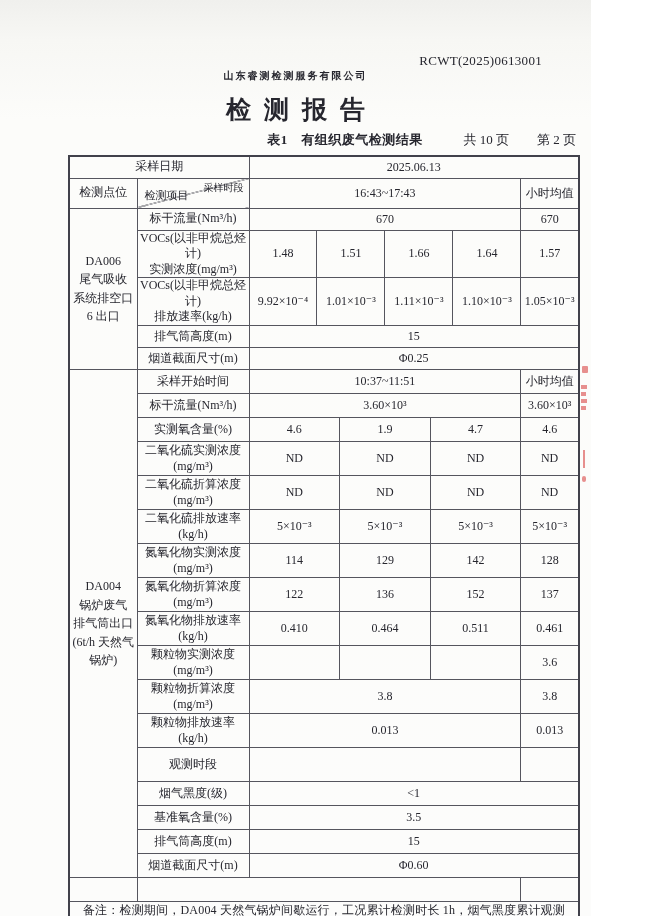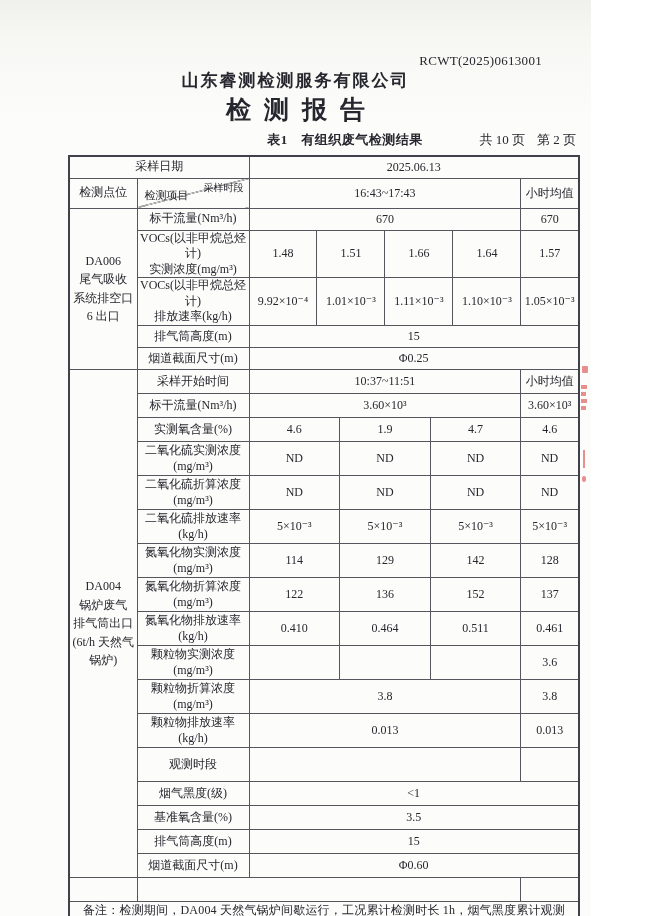--- a/index.html
+++ b/index.html
@@ -6,26 +6,26 @@
   .page{
     position:relative;
     width:591px;height:916px;
     background:
       linear-gradient(180deg,#f0f0ed 0px,#f7f7f4 40px,#fcfcfa 120px,#fcfcfb 100%);
     font-family:"Liberation Serif","DejaVu Serif",serif;
     color:#26262e;
     overflow:hidden;
   }
   .report-code{position:absolute;top:53px;right:49px;font-size:13px;letter-spacing:.3px;}
-  .company{position:absolute;top:69px;left:0;width:100%;text-align:center;font-size:17px;font-weight:bold;letter-spacing:2px;}
+  .company{position:absolute;top:69px;left:0;width:100%;text-align:center;font-size:10px;font-weight:bold;letter-spacing:2px;}
   .title{position:absolute;top:93px;left:0;width:100%;text-align:center;font-size:25px;font-weight:bold;letter-spacing:13px;text-indent:13px;}
   .caption-row{position:absolute;top:131px;left:68px;width:510px;height:22px;font-size:13px;}
   .caption{position:absolute;left:0;width:100%;text-align:center;padding-left:44px;box-sizing:border-box;font-weight:bold;letter-spacing:.5px;}
   .pages{position:absolute;right:2px;top:0;font-size:13px;}
-  .pages span{margin-left:12px;}
+  .pages span{margin-left:28px;}
 
   table.report{
     position:absolute;top:155px;left:68px;
     width:510px;border-collapse:collapse;table-layout:fixed;
     border:2px solid #41414b;
   }
   table.report td{
     border:1px solid #55555e;
     text-align:center;vertical-align:middle;
     font-size:12px;padding:0 1px;overflow:hidden;

